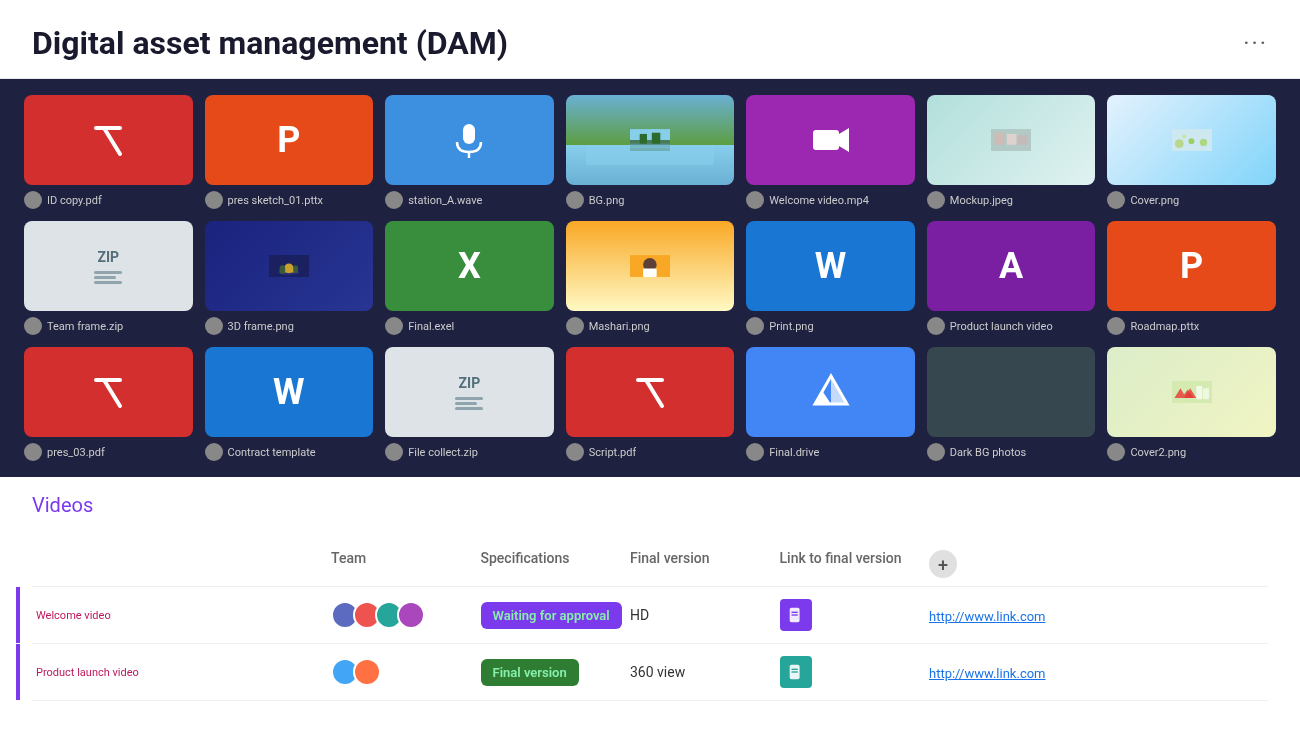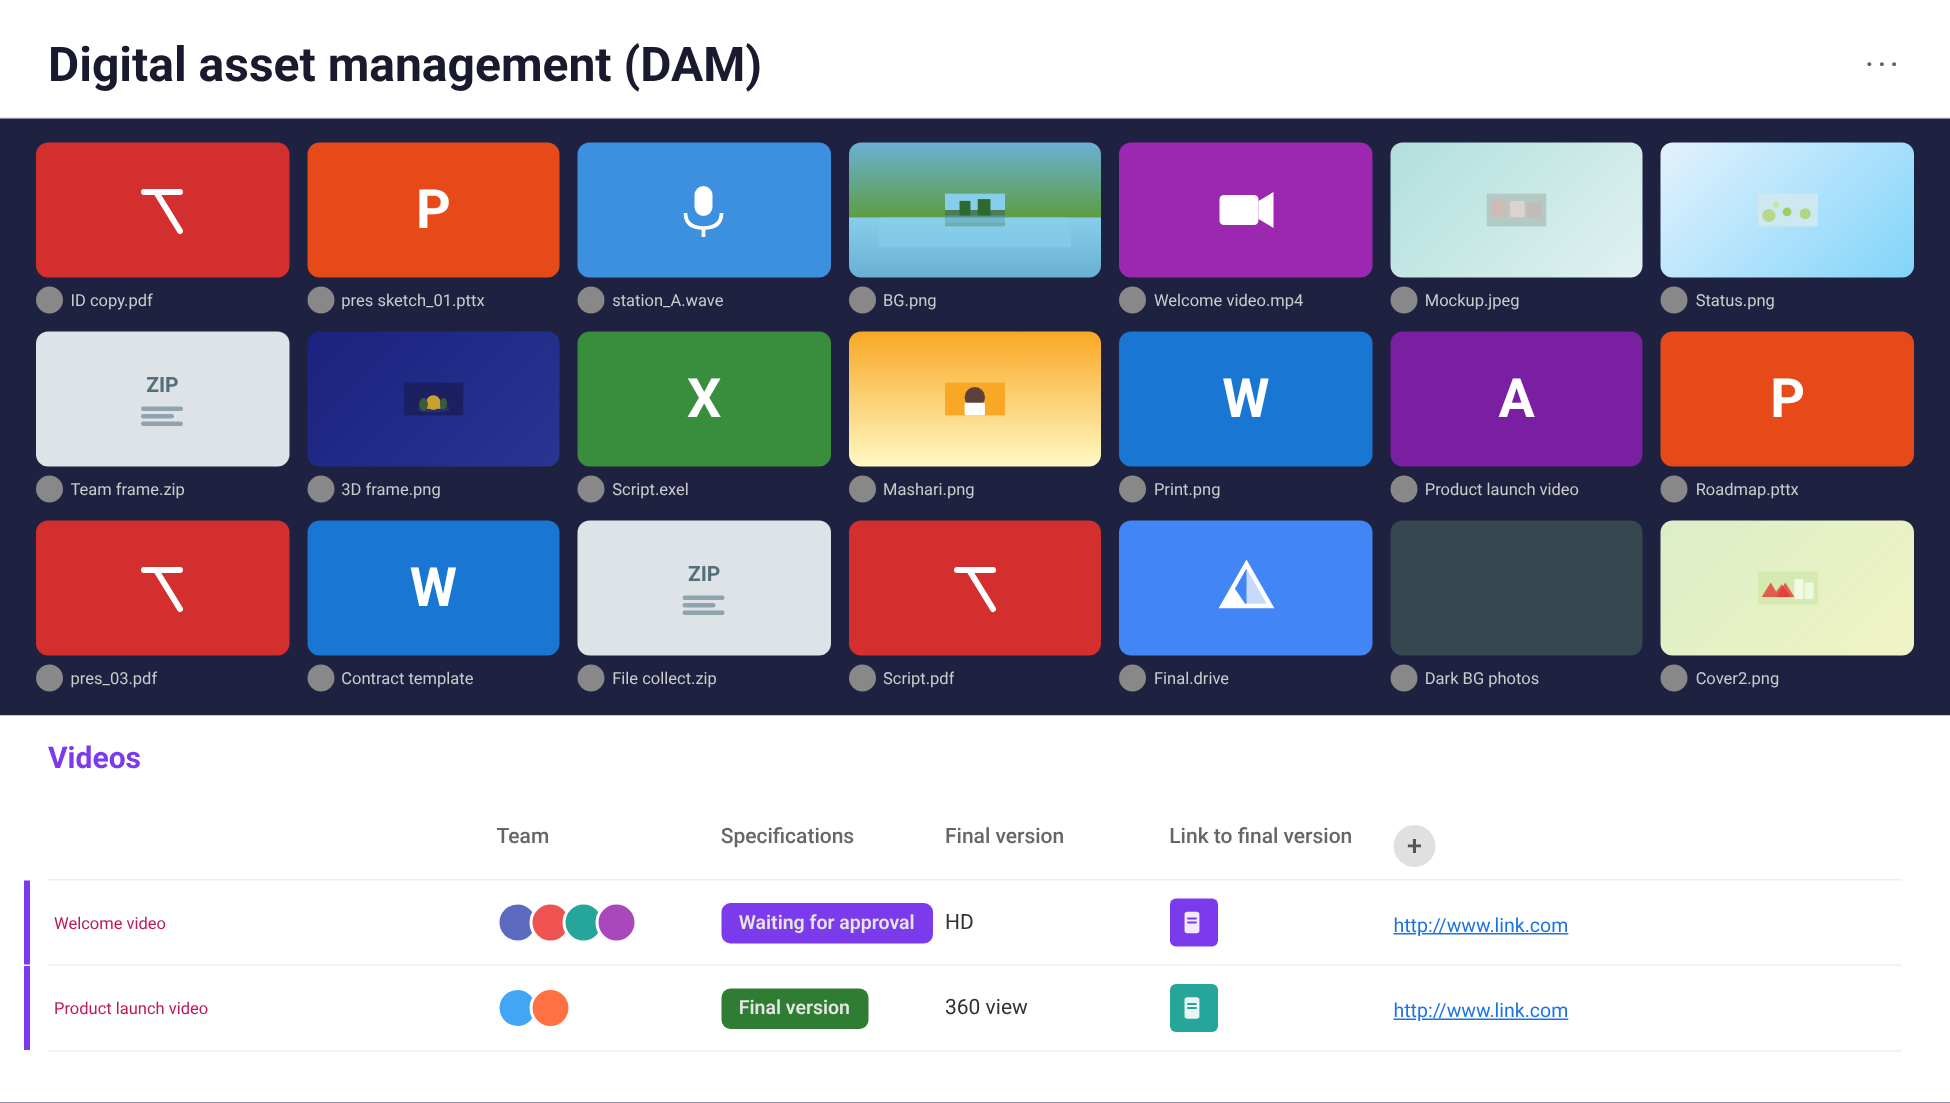--- a/index.html
+++ b/index.html
@@ -105,21 +105,21 @@
     .bg-orange-p { background: #e64a19; }
     .bg-blue-drive { background: #4285f4; }
 
     
     .table-section {
       background: #fff;
       padding: 16px 32px 0 32px;
     }
     .section-title {
       font-size: 20px;
-      font-weight: 700;
+      font-weight: 400;
       color: #7c3aed;
       margin-bottom: 4px;
     }
     .table-container {
       width: 100%;
       margin-top: 29px;
     }
     .table-header {
       display: grid;
       grid-template-columns: 2fr 1fr 1fr 1fr 1fr 2fr 40px;
@@ -170,21 +170,21 @@
       justify-content: center;
       font-size: 10px;
       color: #fff;
     }
     .status-badge {
       display: inline-block;
       padding: 6px 12px;
       border-radius: 6px;
       font-size: 13px;
       font-weight: 600;
-      color: #e5e5e5;
+      color: #86efac;
       text-align: center;
     }
     .status-waiting { background: #7c3aed; }
     .status-final { background: #2e7d32; }
     .spec-text {
       font-size: 14px;
       color: #333;
     }
     .file-icon {
       width: 32px;
@@ -357,21 +357,21 @@
           <svg viewBox="0 0 165 90" width="100%" height="100%">
       <rect width="165" height="90" fill="#cde8f0"></rect>
       <circle cx="30" cy="60" r="18" fill="#b0d060" opacity="0.7"></circle>
       <circle cx="80" cy="50" r="12" fill="#90c840" opacity="0.8"></circle>
       <circle cx="130" cy="55" r="15" fill="#a0d050" opacity="0.7"></circle>
       <circle cx="50" cy="30" r="8" fill="#c8e060" opacity="0.6"></circle>
     </svg>
         </div>
         <div class="asset-label">
           <div class="avatar av7"></div>
-          <span class="filename">Status.png</span>
+          <span class="filename">Cover.png</span>
         </div>
       </div>
       <div class="asset-item">
         <div class="asset-thumb zip-thumb" style="background: rgb(221, 227, 231);">
           <div class="zip-label-text">ZIP</div>
       <div style="display:flex;flex-direction:column;gap:2px;margin-top:4px;">
         <div style="width:28px;height:3px;background:#90a4ae;border-radius:2px;"></div>
         <div style="width:22px;height:3px;background:#90a4ae;border-radius:2px;"></div>
         <div style="width:28px;height:3px;background:#90a4ae;border-radius:2px;"></div>
       </div>
@@ -396,21 +396,21 @@
           <div class="avatar av1"></div>
           <span class="filename">3D frame.png</span>
         </div>
       </div>
       <div class="asset-item">
         <div class="asset-thumb bg-green">
           <span class="thumb-letter">X</span>
         </div>
         <div class="asset-label">
           <div class="avatar av2"></div>
-          <span class="filename">Script.exel</span>
+          <span class="filename">Final.exel</span>
         </div>
       </div>
       <div class="asset-item">
         <div class="asset-thumb thumb-mashari">
           <svg viewBox="0 0 165 90" width="100%" height="100%">
       <rect width="165" height="90" fill="#f9a825"></rect>
       <circle cx="82" cy="40" r="28" fill="#5d4037"></circle>
       <rect x="54" y="55" width="56" height="35" rx="4" fill="white"></rect>
     </svg>
         </div>

